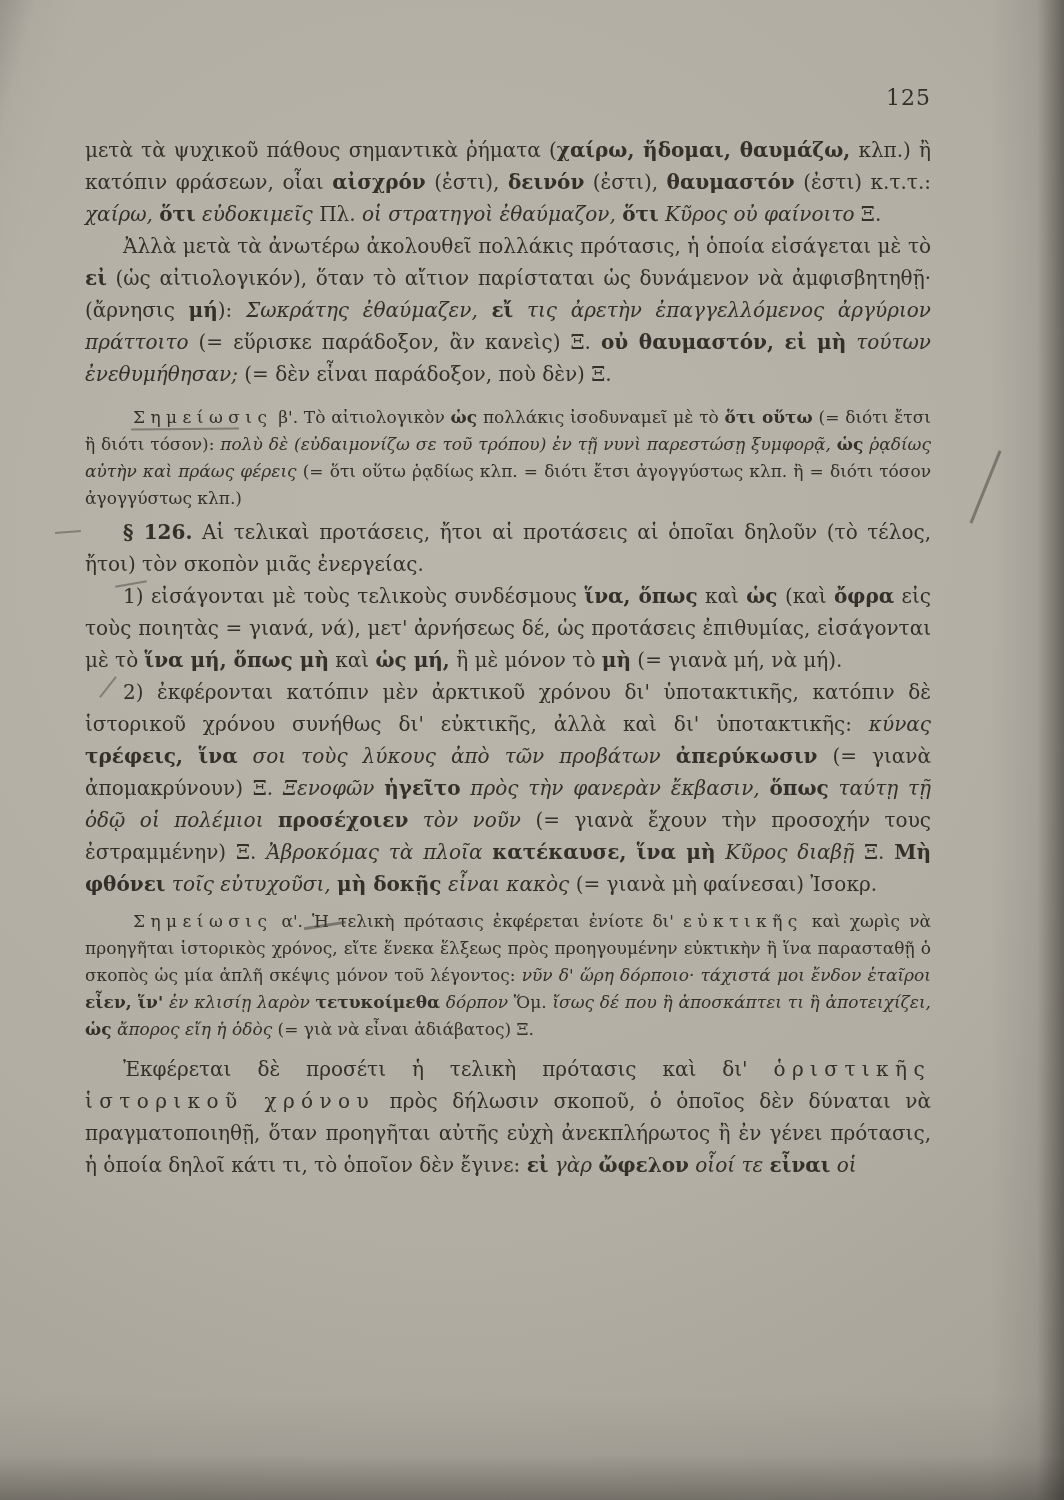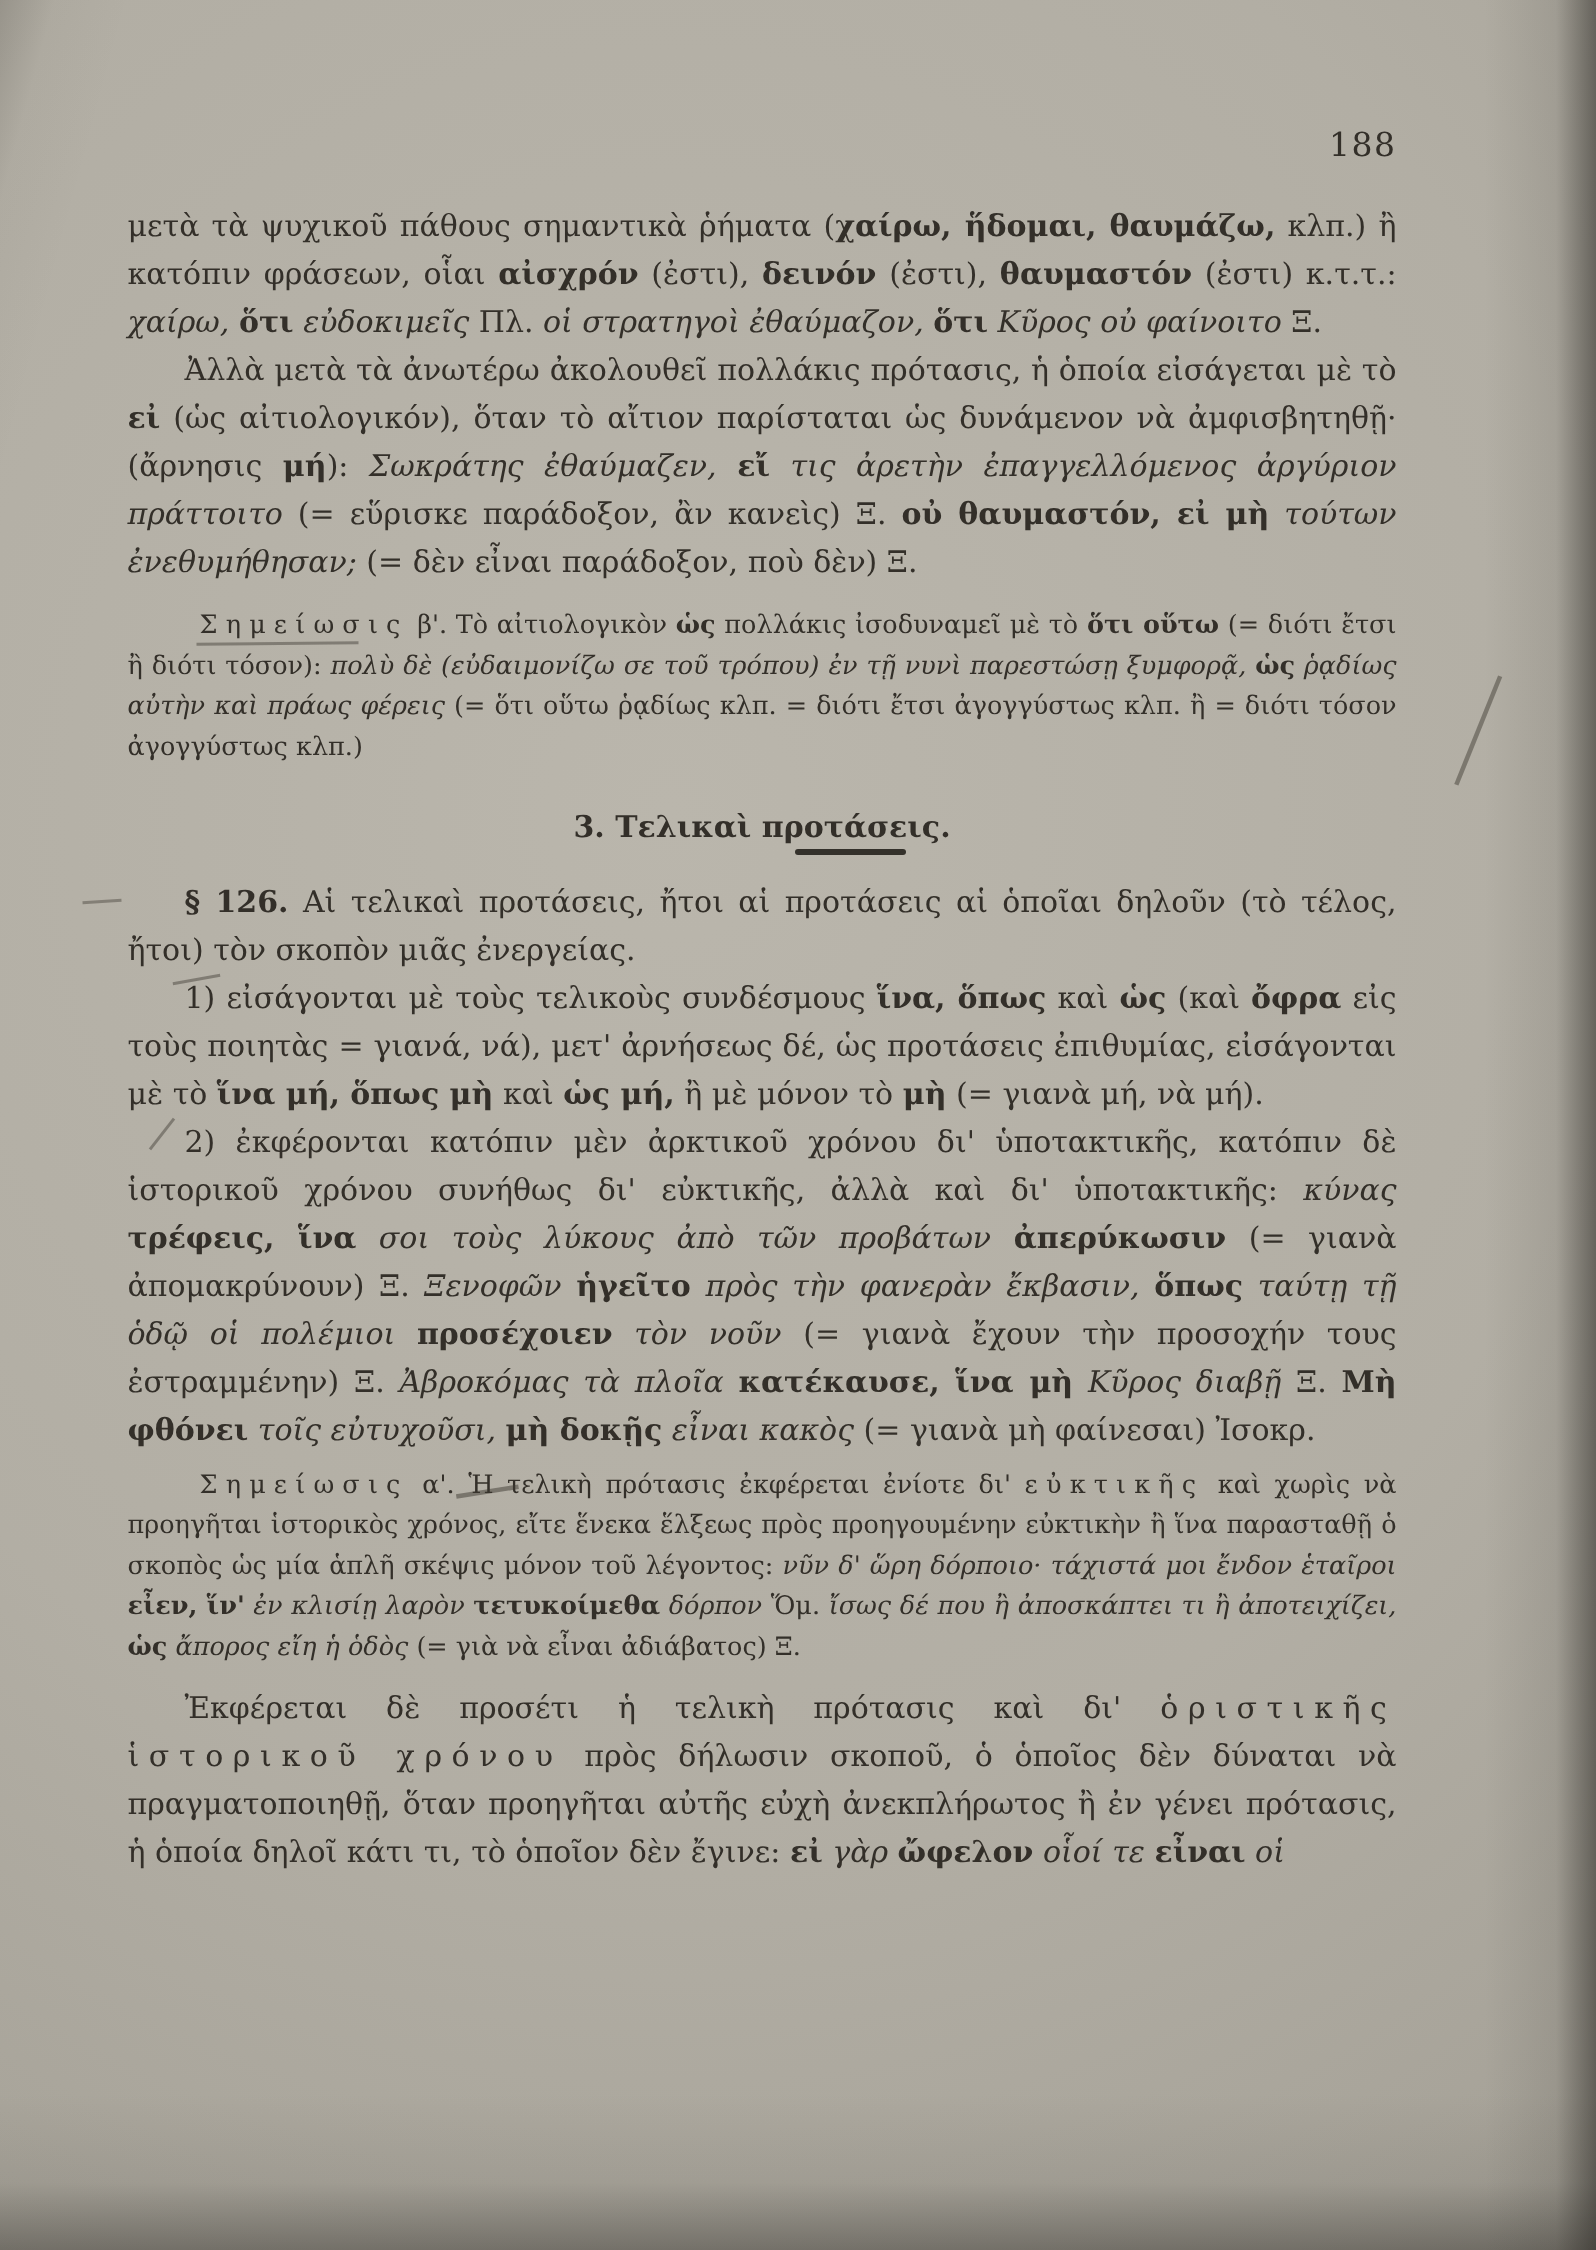--- a/index.html
+++ b/index.html
@@ -147,26 +147,25 @@
     height: 12px;
     border-bottom: 3px solid rgba(62,58,50,0.50);
     transform: rotate(-9deg);
   }
 </style>
 </head>
 <body>
 
 <div class="page" data-name="book-page">
   <div class="content" data-name="page-content">
-    <div class="page-number" data-name="page-number">188</div>
+    <div class="page-number" data-name="page-number">125</div>
     <div id="content" data-name="text-body">
         <div class="block main" data-name="para-emotion-verbs"><span data-name="text-run">μετὰ τὰ ψυχικοῦ πάθους σημαντικὰ ῥήματα (</span><span class="seg-b" data-name="text-run">χαίρω, ἥδομαι, θαυμάζω,</span><span data-name="text-run"> κλπ.) ἢ κατόπιν φράσεων, οἷαι </span><span class="seg-b" data-name="text-run">αἰσχρόν</span><span data-name="text-run"> (ἐστι), </span><span class="seg-b" data-name="text-run">δεινόν</span><span data-name="text-run"> (ἐστι), </span><span class="seg-b" data-name="text-run">θαυμαστόν</span><span data-name="text-run"> (ἐστι) κ.τ.τ.: </span><span class="seg-i" data-name="text-run">χαίρω, </span><span class="seg-bi" data-name="text-run">ὅτι</span><span class="seg-i" data-name="text-run"> εὐδοκιμεῖς</span><span data-name="text-run"> Πλ. </span><span class="seg-i" data-name="text-run">οἱ στρατηγοὶ ἐθαύμαζον, </span><span class="seg-bi" data-name="text-run">ὅτι</span><span class="seg-i" data-name="text-run"> Κῦρος οὐ φαίνοιτο</span><span data-name="text-run"> Ξ.</span></div>
         <div class="block main indent" data-name="para-alla-meta"><span data-name="text-run">Ἀλλὰ μετὰ τὰ ἀνωτέρω ἀκολουθεῖ πολλάκις πρότασις, ἡ ὁποία εἰσάγεται μὲ τὸ </span><span class="seg-b" data-name="text-run">εἰ</span><span data-name="text-run"> (ὡς αἰτιολογικόν), ὅταν τὸ αἴτιον παρίσταται ὡς δυνάμενον νὰ ἀμφισβητηθῇ· (ἄρνησις </span><span class="seg-b" data-name="text-run">μή</span><span data-name="text-run">): </span><span class="seg-i" data-name="text-run">Σωκράτης ἐθαύμαζεν, </span><span class="seg-bi" data-name="text-run">εἴ</span><span class="seg-i" data-name="text-run"> τις ἀρετὴν ἐπαγγελλόμενος ἀργύριον πράττοιτο</span><span data-name="text-run"> (= εὕρισκε παράδοξον, ἂν κανεὶς) Ξ. </span><span class="seg-bi" data-name="text-run">οὐ θαυμαστόν, εἰ μὴ</span><span class="seg-i" data-name="text-run"> τούτων ἐνεθυμήθησαν;</span><span data-name="text-run"> (= δὲν εἶναι παράδοξον, ποὺ δὲν) Ξ.</span></div>
         <div class="block note indent" data-name="note-beta"><span class="seg-sp" data-name="text-run">Σημείωσις</span><span data-name="text-run"> β'. Τὸ αἰτιολογικὸν </span><span class="seg-b" data-name="text-run">ὡς</span><span data-name="text-run"> πολλάκις ἰσοδυναμεῖ μὲ τὸ </span><span class="seg-b" data-name="text-run">ὅτι οὕτω</span><span data-name="text-run"> (= διότι ἔτσι ἢ διότι τόσον): </span><span class="seg-i" data-name="text-run">πολὺ δὲ (εὐδαιμονίζω σε τοῦ τρόπου) ἐν τῇ νυνὶ παρεστώσῃ ξυμφορᾷ, </span><span class="seg-bi" data-name="text-run">ὡς</span><span class="seg-i" data-name="text-run"> ῥᾳδίως αὐτὴν καὶ πράως φέρεις</span><span data-name="text-run"> (= ὅτι οὕτω ῥᾳδίως κλπ. = διότι ἔτσι ἀγογγύστως κλπ. ἢ = διότι τόσον ἀγογγύστως κλπ.)</span></div>
-        <div class="block heading" data-name="section-heading"><span class="seg-b" data-name="text-run">3. Τελικαὶ προτάσεις.</span></div>
         <div class="block main indent" data-name="para-142"><span class="seg-b" data-name="text-run">§ 126.</span><span data-name="text-run"> Αἱ τελικαὶ προτάσεις, ἤτοι αἱ προτάσεις αἱ ὁποῖαι δηλοῦν (τὸ τέλος, ἤτοι) τὸν σκοπὸν μιᾶς ἐνεργείας.</span></div>
         <div class="block main indent" data-name="para-list-1"><span data-name="text-run">1) εἰσάγονται μὲ τοὺς τελικοὺς συνδέσμους </span><span class="seg-b" data-name="text-run">ἵνα, ὅπως</span><span data-name="text-run"> καὶ </span><span class="seg-b" data-name="text-run">ὡς</span><span data-name="text-run"> (καὶ </span><span class="seg-b" data-name="text-run">ὄφρα</span><span data-name="text-run"> εἰς τοὺς ποιητὰς = γιανά, νά), μετ' ἀρνήσεως δέ, ὡς προτάσεις ἐπιθυμίας, εἰσάγονται μὲ τὸ </span><span class="seg-b" data-name="text-run">ἵνα μή, ὅπως μὴ</span><span data-name="text-run"> καὶ </span><span class="seg-b" data-name="text-run">ὡς μή,</span><span data-name="text-run"> ἢ μὲ μόνον τὸ </span><span class="seg-b" data-name="text-run">μὴ</span><span data-name="text-run"> (= γιανὰ μή, νὰ μή).</span></div>
         <div class="block main indent" data-name="para-list-2"><span data-name="text-run">2) ἐκφέρονται κατόπιν μὲν ἀρκτικοῦ χρόνου δι' ὑποτακτικῆς, κατόπιν δὲ ἱστορικοῦ χρόνου συνήθως δι' εὐκτικῆς, ἀλλὰ καὶ δι' ὑποτακτικῆς: </span><span class="seg-i" data-name="text-run">κύνας </span><span class="seg-bi" data-name="text-run">τρέφεις, ἵνα</span><span class="seg-i" data-name="text-run"> σοι τοὺς λύκους ἀπὸ τῶν προβάτων </span><span class="seg-bi" data-name="text-run">ἀπερύκωσιν</span><span data-name="text-run"> (= γιανὰ ἀπομακρύνουν) Ξ. </span><span class="seg-i" data-name="text-run">Ξενοφῶν </span><span class="seg-bi" data-name="text-run">ἡγεῖτο</span><span class="seg-i" data-name="text-run"> πρὸς τὴν φανερὰν ἔκβασιν, </span><span class="seg-bi" data-name="text-run">ὅπως</span><span class="seg-i" data-name="text-run"> ταύτῃ τῇ ὁδῷ οἱ πολέμιοι </span><span class="seg-bi" data-name="text-run">προσέχοιεν</span><span class="seg-i" data-name="text-run"> τὸν νοῦν</span><span data-name="text-run"> (= γιανὰ ἔχουν τὴν προσοχήν τους ἐστραμμένην) Ξ. </span><span class="seg-i" data-name="text-run">Ἀβροκόμας τὰ πλοῖα </span><span class="seg-bi" data-name="text-run">κατέκαυσε, ἵνα μὴ</span><span class="seg-i" data-name="text-run"> Κῦρος διαβῇ</span><span data-name="text-run"> Ξ. </span><span class="seg-bi" data-name="text-run">Μὴ φθόνει</span><span class="seg-i" data-name="text-run"> τοῖς εὐτυχοῦσι, </span><span class="seg-bi" data-name="text-run">μὴ δοκῇς</span><span class="seg-i" data-name="text-run"> εἶναι κακὸς</span><span data-name="text-run"> (= γιανὰ μὴ φαίνεσαι) Ἰσοκρ.</span></div>
         <div class="block note indent" data-name="note-alpha"><span class="seg-sp" data-name="text-run">Σημείωσις</span><span data-name="text-run"> α'. Ἡ τελικὴ πρότασις ἐκφέρεται ἐνίοτε δι' </span><span class="seg-sp" data-name="text-run">εὐκτικῆς</span><span data-name="text-run"> καὶ χωρὶς νὰ προηγῆται ἱστορικὸς χρόνος, εἴτε ἕνεκα ἕλξεως πρὸς προηγουμένην εὐκτικὴν ἢ ἵνα παρασταθῇ ὁ σκοπὸς ὡς μία ἁπλῆ σκέψις μόνον τοῦ λέγοντος: </span><span class="seg-i" data-name="text-run">νῦν δ' ὥρη δόρποιο· τάχιστά μοι ἔνδον ἑταῖροι </span><span class="seg-bi" data-name="text-run">εἶεν, ἵν'</span><span class="seg-i" data-name="text-run"> ἐν κλισίῃ λαρὸν </span><span class="seg-bi" data-name="text-run">τετυκοίμεθα</span><span class="seg-i" data-name="text-run"> δόρπον</span><span data-name="text-run"> Ὅμ. </span><span class="seg-i" data-name="text-run">ἴσως δέ που ἢ ἀποσκάπτει τι ἢ ἀποτειχίζει, </span><span class="seg-bi" data-name="text-run">ὡς</span><span class="seg-i" data-name="text-run"> ἄπορος εἴη ἡ ὁδὸς</span><span data-name="text-run"> (= γιὰ νὰ εἶναι ἀδιάβατος) Ξ.</span></div>
         <div class="block main indent" data-name="para-last"><span data-name="text-run">Ἐκφέρεται δὲ προσέτι ἡ τελικὴ πρότασις καὶ δι' </span><span class="seg-sp" data-name="text-run">ὁριστικῆς ἱστορικοῦ χρόνου</span><span data-name="text-run"> πρὸς δήλωσιν σκοποῦ, ὁ ὁποῖος δὲν δύναται νὰ πραγματοποιηθῇ, ὅταν προηγῆται αὐτῆς εὐχὴ ἀνεκπλήρωτος ἢ ἐν γένει πρότασις, ἡ ὁποία δηλοῖ κάτι τι, τὸ ὁποῖον δὲν ἔγινε: </span><span class="seg-bi" data-name="text-run">εἰ</span><span class="seg-i" data-name="text-run"> γὰρ </span><span class="seg-bi" data-name="text-run">ὤφελον</span><span class="seg-i" data-name="text-run"> οἷοί τε </span><span class="seg-bi" data-name="text-run">εἶναι</span><span class="seg-i" data-name="text-run"> οἱ</span></div>
       </div>
   </div>
 </div>
 
 </body></html>

